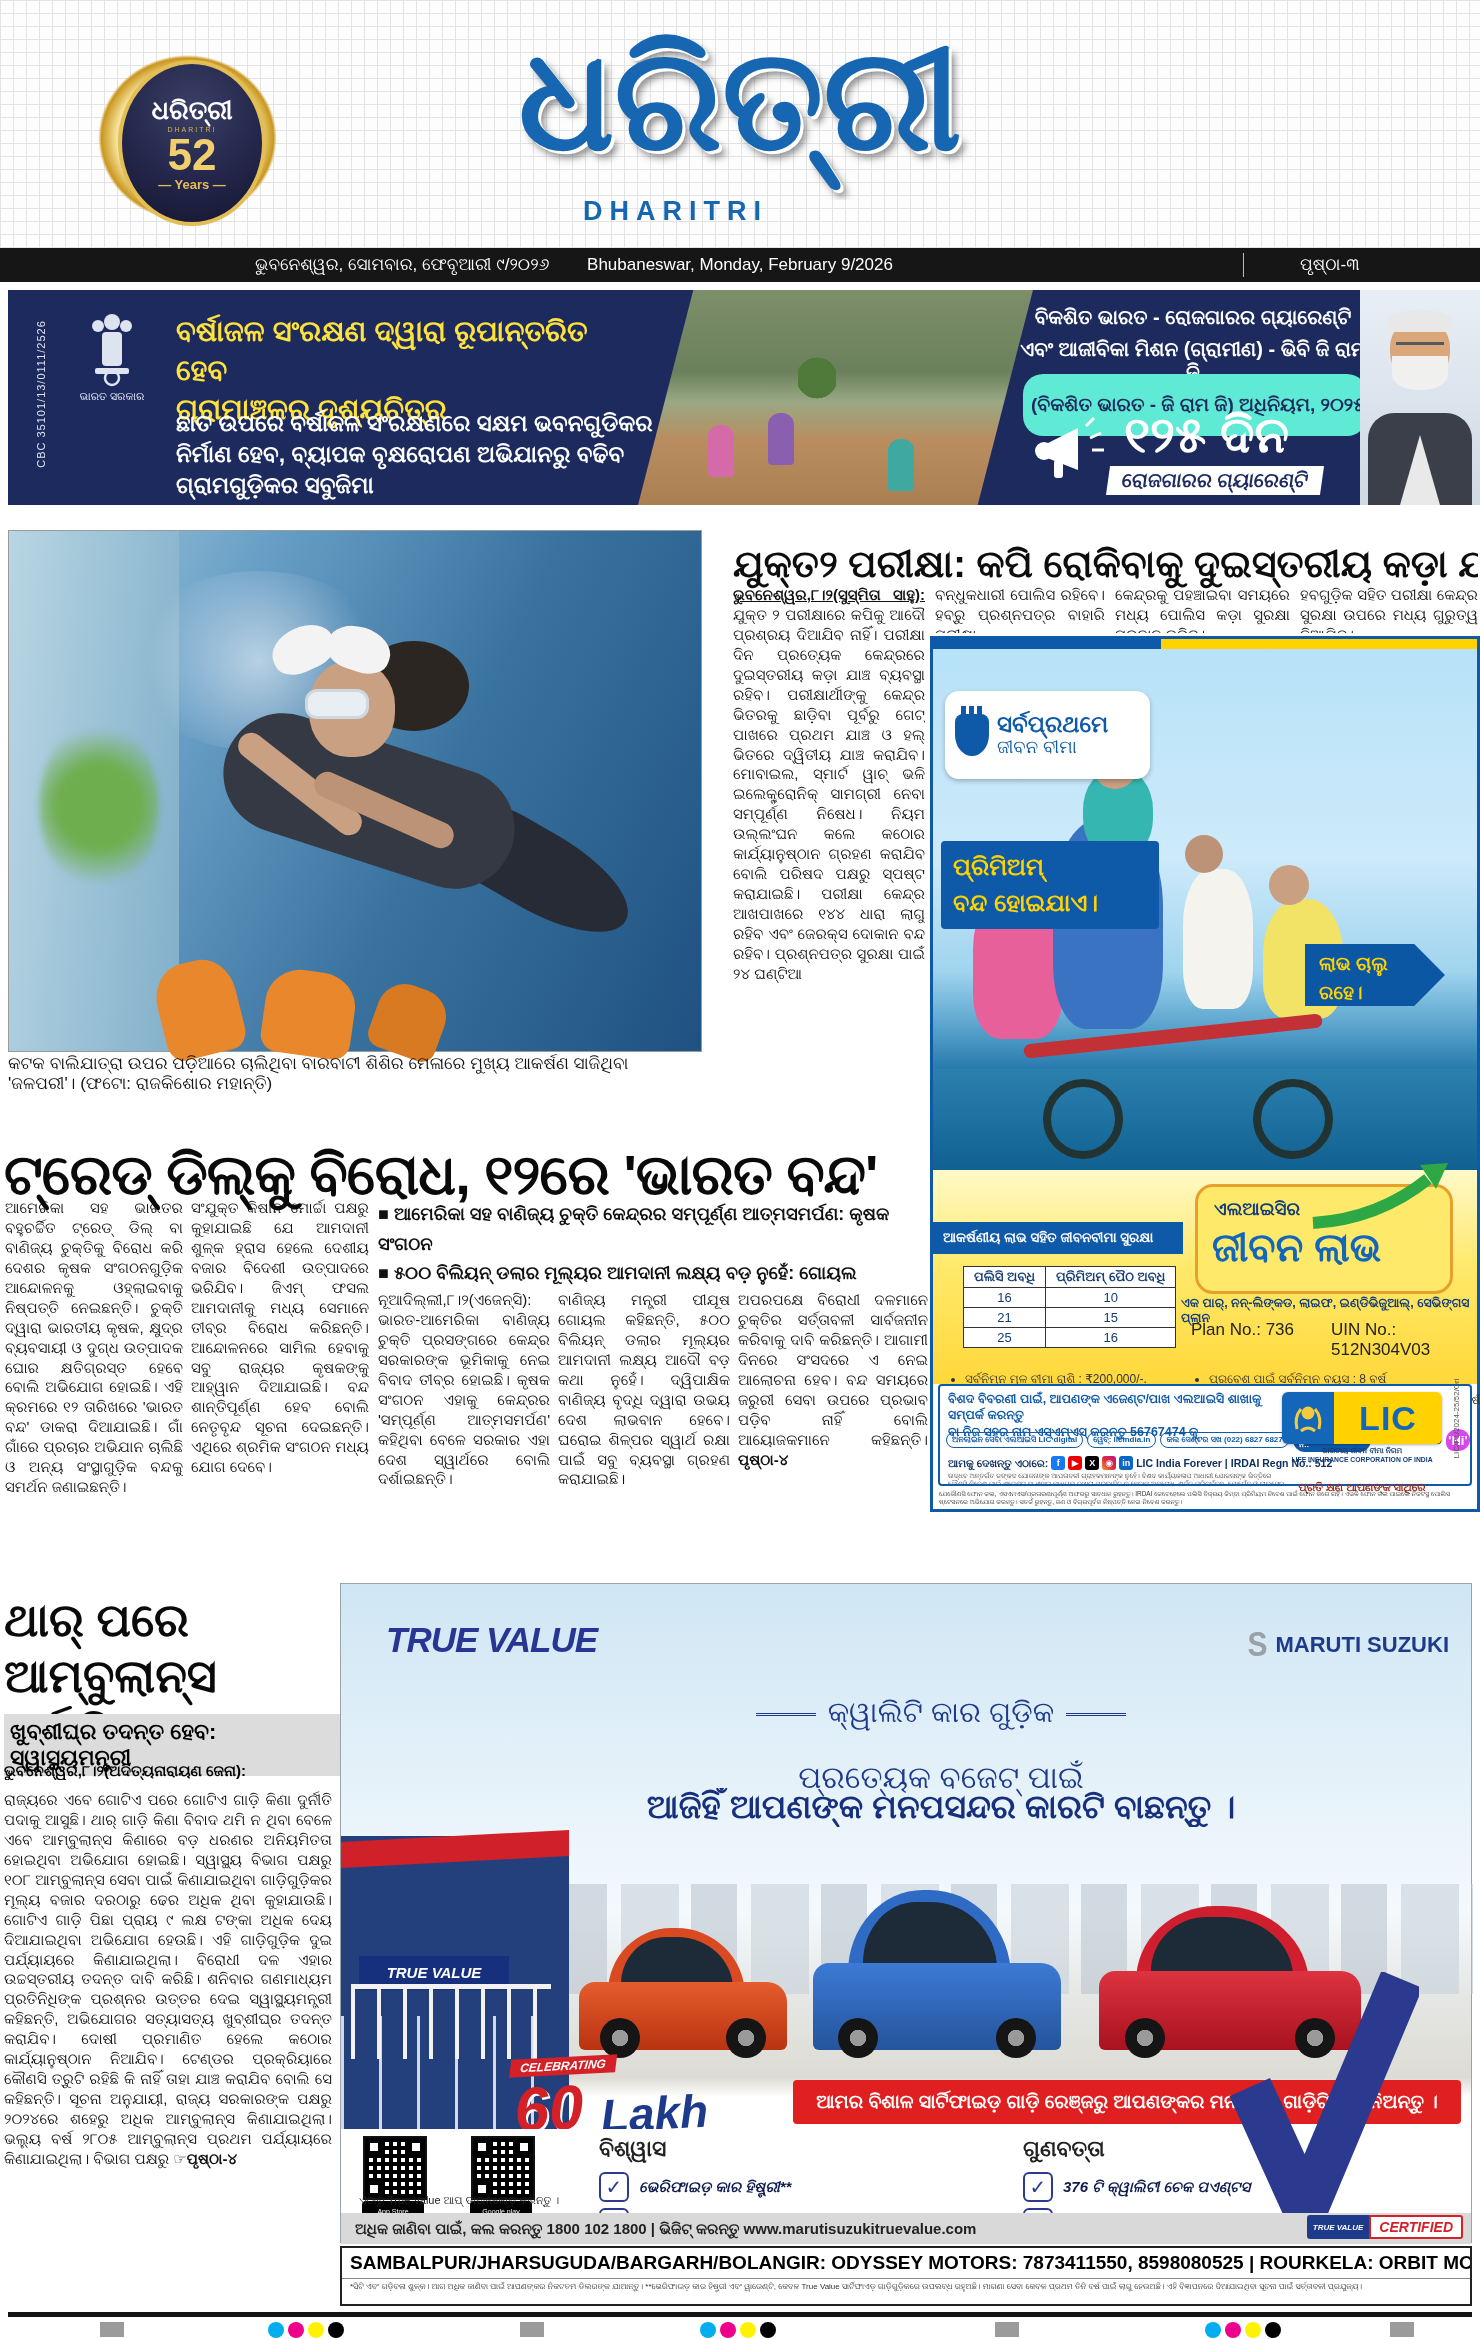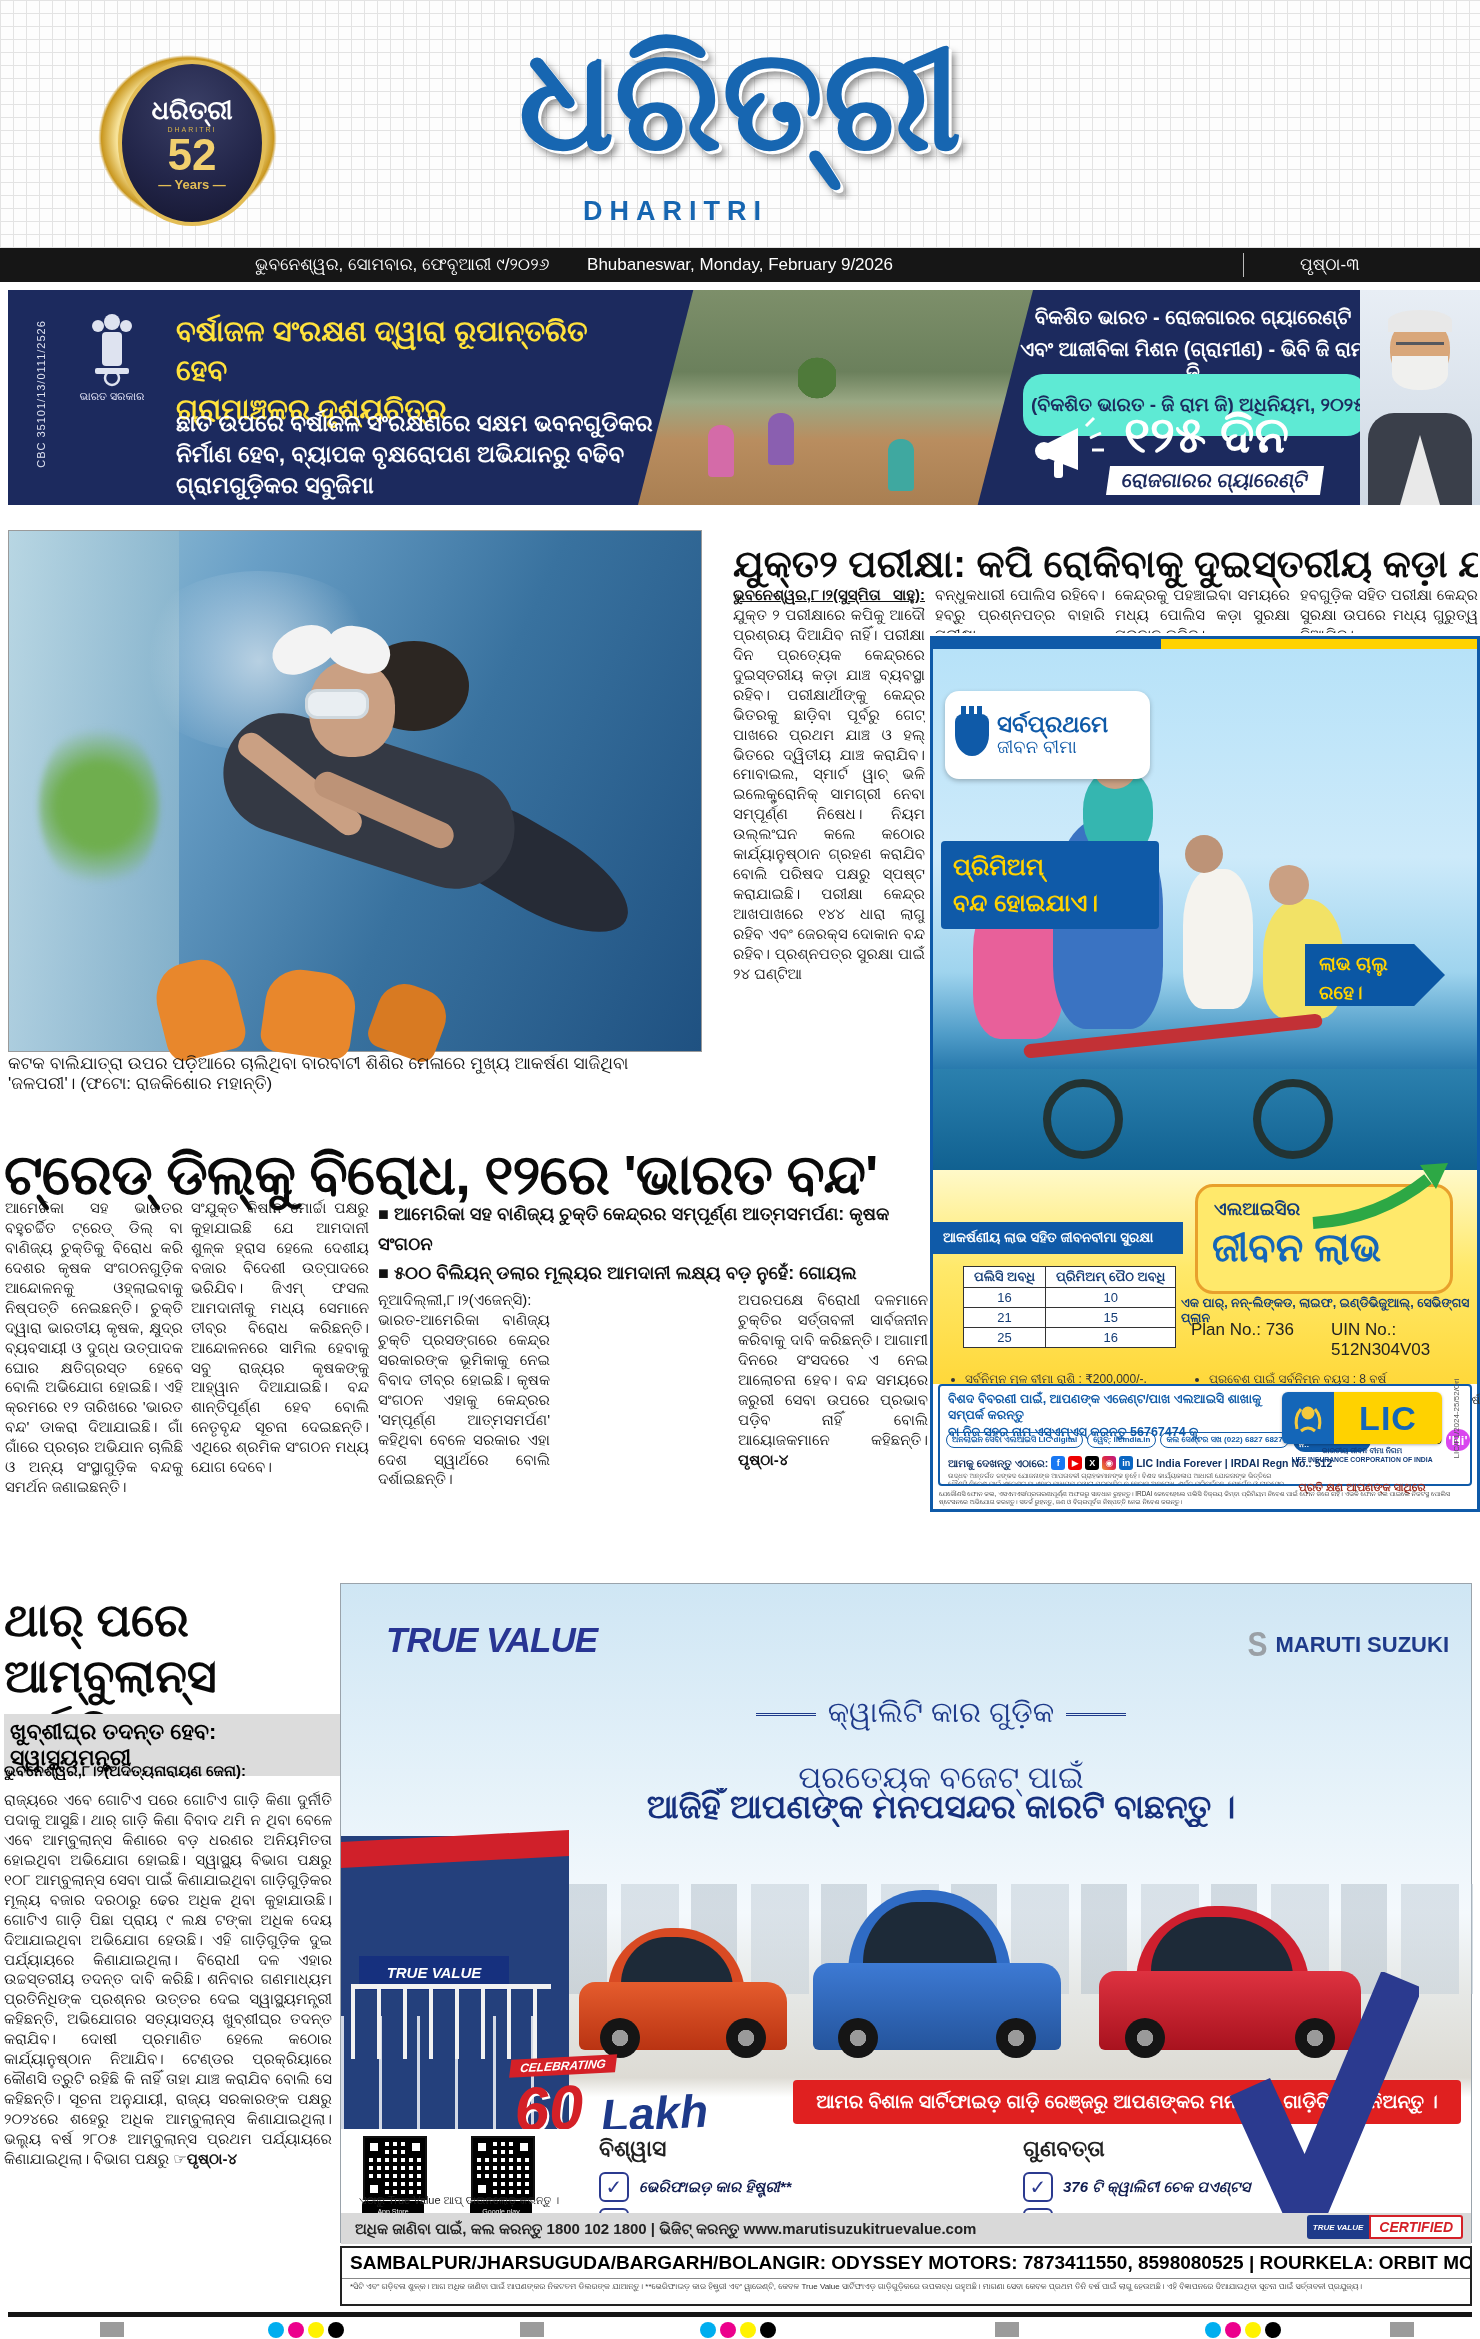--- a/index.html
+++ b/index.html
@@ -451,20 +451,21 @@
   </aside>
 
   <h1 class="abs trade-h clip">ଟ୍ରେଡ୍ ଡିଲ୍‌କୁ ବିରୋଧ, ୧୨ରେ 'ଭାରତ ବନ୍ଦ'</h1>
   <div class="abs bullets">
     <div>■ <span>ଆମେରିକା ସହ ବାଣିଜ୍ୟ ଚୁକ୍ତି କେନ୍ଦ୍ରର ସମ୍ପୂର୍ଣ୍ଣ ଆତ୍ମସମର୍ପଣ: କୃଷକ ସଂଗଠନ</span></div>
     <div>■ <span>୫୦୦ ବିଲିୟନ୍ ଡଲାର ମୂଲ୍ୟର ଆମଦାନୀ ଲକ୍ଷ୍ୟ ବଡ଼ ନୁହେଁ: ଗୋୟଲ</span></div>
   </div>
   <div class="abs ncol just clip" style="left:5px;top:1198px;width:178px;height:352px;">ଆମେରିକା ସହ ଭାରତର ବହୁଚର୍ଚ୍ଚିତ ଟ୍ରେଡ୍‌ ଡିଲ୍ ବା ବାଣିଜ୍ୟ ଚୁକ୍ତିକୁ ବିରୋଧ କରି ଦେଶର କୃଷକ ସଂଗଠନଗୁଡ଼ିକ ଆନ୍ଦୋଳନକୁ ଓହ୍ଲାଇବାକୁ ନିଷ୍ପତ୍ତି ନେଇଛନ୍ତି। ଚୁକ୍ତି ଦ୍ୱାରା ଭାରତୀୟ କୃଷକ, କ୍ଷୁଦ୍ର ବ୍ୟବସାୟୀ ଓ ଦୁଗ୍ଧ ଉତ୍ପାଦକ ଘୋର କ୍ଷତିଗ୍ରସ୍ତ ହେବେ ବୋଲି ଅଭିଯୋଗ ହୋଇଛି। ଏହି କ୍ରମରେ ୧୨ ତାରିଖରେ 'ଭାରତ ବନ୍ଦ' ଡାକରା ଦିଆଯାଇଛି। ଗାଁ ଗାଁରେ ପ୍ରଚାର ଅଭିଯାନ ଚାଲିଛି ଓ ଅନ୍ୟ ସଂସ୍ଥାଗୁଡ଼ିକ ବନ୍ଦକୁ ସମର୍ଥନ ଜଣାଇଛନ୍ତି।</div>
   <div class="abs ncol just clip" style="left:191px;top:1198px;width:178px;height:352px;">ସଂଯୁକ୍ତ କିଷାନ ମୋର୍ଚ୍ଚା ପକ୍ଷରୁ କୁହାଯାଇଛି ଯେ ଆମଦାନୀ ଶୁଳ୍କ ହ୍ରାସ ହେଲେ ଦେଶୀୟ ବଜାର ବିଦେଶୀ ଉତ୍ପାଦରେ ଭରିଯିବ। ଜିଏମ୍ ଫସଲ ଆମଦାନୀକୁ ମଧ୍ୟ ସେମାନେ ତୀବ୍ର ବିରୋଧ କରିଛନ୍ତି। ଆନ୍ଦୋଳନରେ ସାମିଲ ହେବାକୁ ସବୁ ରାଜ୍ୟର କୃଷକଙ୍କୁ ଆହ୍ୱାନ ଦିଆଯାଇଛି। ବନ୍ଦ ଶାନ୍ତିପୂର୍ଣ୍ଣ ହେବ ବୋଲି ନେତୃବୃନ୍ଦ ସୂଚନା ଦେଇଛନ୍ତି। ଏଥିରେ ଶ୍ରମିକ ସଂଗଠନ ମଧ୍ୟ ଯୋଗ ଦେବେ।</div>
   <div class="abs ncol just clip" style="left:378px;top:1290px;width:172px;height:262px;">ନୂଆଦିଲ୍ଲୀ,୮।୨(ଏଜେନ୍ସି): ଭାରତ-ଆମେରିକା ବାଣିଜ୍ୟ ଚୁକ୍ତି ପ୍ରସଙ୍ଗରେ କେନ୍ଦ୍ର ସରକାରଙ୍କ ଭୂମିକାକୁ ନେଇ ବିବାଦ ତୀବ୍ର ହୋଇଛି। କୃଷକ ସଂଗଠନ ଏହାକୁ କେନ୍ଦ୍ରର 'ସମ୍ପୂର୍ଣ୍ଣ ଆତ୍ମସମର୍ପଣ' କହିଥିବା ବେଳେ ସରକାର ଏହା ଦେଶ ସ୍ୱାର୍ଥରେ ବୋଲି ଦର୍ଶାଇଛନ୍ତି।</div>
+  <div class="abs ncol just clip" style="left:558px;top:1290px;width:172px;height:262px;">ବାଣିଜ୍ୟ ମନ୍ତ୍ରୀ ପୀଯୂଷ ଗୋୟଲ କହିଛନ୍ତି, ୫୦୦ ବିଲିୟନ୍ ଡଲାର ମୂଲ୍ୟର ଆମଦାନୀ ଲକ୍ଷ୍ୟ ଆଦୌ ବଡ଼ କଥା ନୁହେଁ। ଦ୍ୱିପାକ୍ଷିକ ବାଣିଜ୍ୟ ବୃଦ୍ଧି ଦ୍ୱାରା ଉଭୟ ଦେଶ ଲାଭବାନ ହେବେ। ଘରୋଇ ଶିଳ୍ପର ସ୍ୱାର୍ଥ ରକ୍ଷା ପାଇଁ ସବୁ ବ୍ୟବସ୍ଥା ଗ୍ରହଣ କରାଯାଇଛି।</div>
   <div class="abs ncol just clip" style="left:738px;top:1290px;width:190px;height:262px;">
     <span>ଅପରପକ୍ଷେ ବିରୋଧୀ ଦଳମାନେ ଚୁକ୍ତିର ସର୍ତ୍ତାବଳୀ ସାର୍ବଜନୀନ କରିବାକୁ ଦାବି କରିଛନ୍ତି। ଆଗାମୀ ଦିନରେ ସଂସଦରେ ଏ ନେଇ ଆଲୋଚନା ହେବ। ବନ୍ଦ ସମୟରେ ଜରୁରୀ ସେବା ଉପରେ ପ୍ରଭାବ ପଡ଼ିବ ନାହିଁ ବୋଲି ଆୟୋଜକମାନେ କହିଛନ୍ତି।</span>
     <span class="jump">ପୃଷ୍ଠା-୪</span>
   </div>
 
   <h2 class="abs amb-h" style="margin:0;">
     <div>ଥାର୍ ପରେ</div>
     <div>ଆମ୍ବୁଲାନ୍ସ ଦୁର୍ନୀତି</div>
   </h2>
   <div class="abs amb-sub clip">ଖୁବ୍‌ଶୀଘ୍ର ତଦନ୍ତ ହେବ: ସ୍ୱାସ୍ଥ୍ୟମନ୍ତ୍ରୀ</div>

